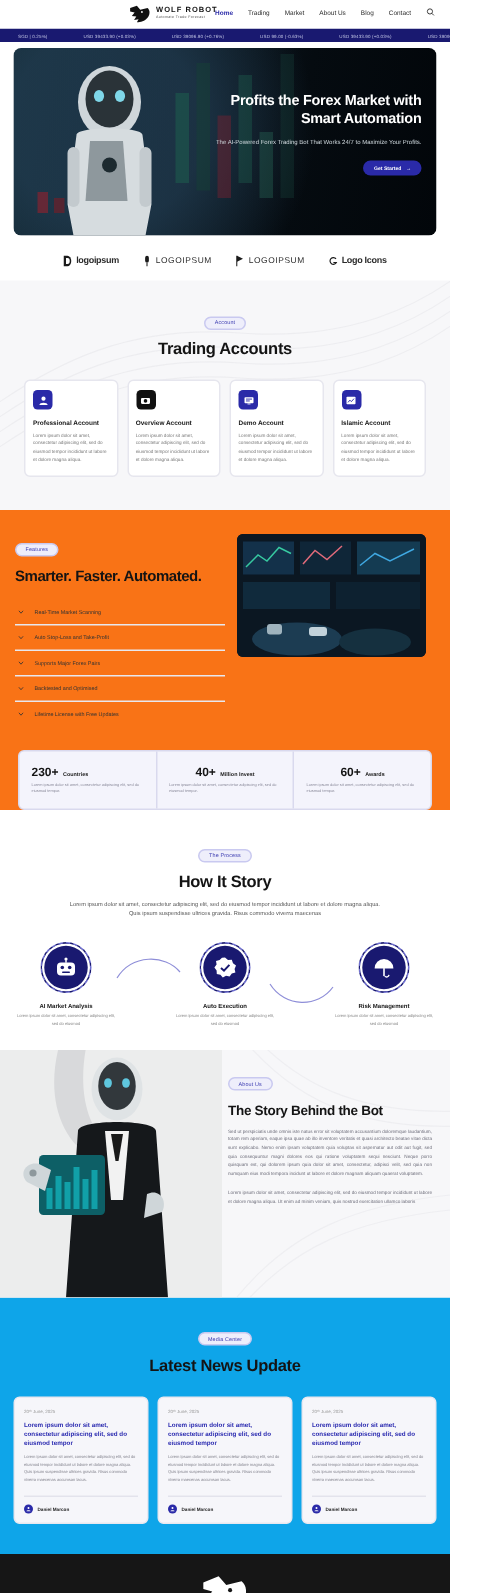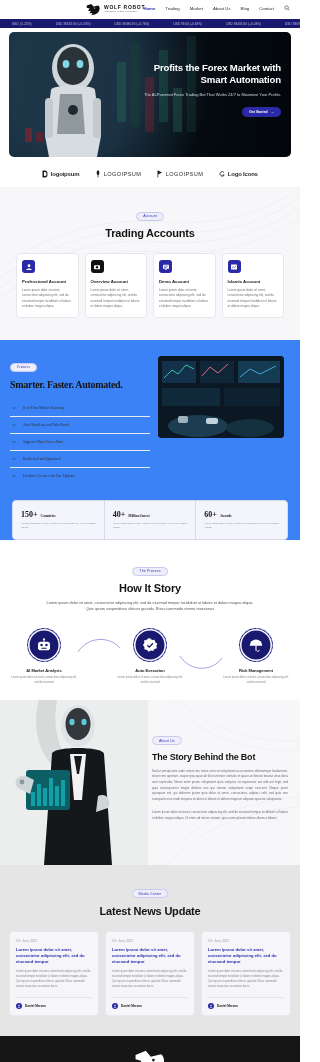--- a/index.html
+++ b/index.html
@@ -87,21 +87,21 @@
   }
   .acc-ic {
     width:13px; height:13px; border-radius:3px; background:#2a2aa8;
     display:flex; align-items:center; justify-content:center; margin-bottom:6px;
   }
   .acc-ic.dark { background:#111; }
   .acc-title { font-size:4.3px; font-weight:bold; color:#181818; margin-bottom:4px; }
   .acc-body { font-size:3.1px; color:#777; line-height:1.72; }
 
   
-  .features { background:#3b82f6; padding:14px 0 0; position:relative;font-family:Liberation Serif, serif; }
+  .features { background:#f97316; padding:14px 0 0; position:relative; }
   .feat-wrap { display:flex; gap:8px; padding:0 10px; align-items:flex-start; }
   .feat-left { width:140px; }
   .feat-h2 { font-size:10px; font-weight:bold; margin-top:7px; letter-spacing:-.3px; }
   .acc-list { margin-top:10px; }
   .acc-row {
     display:flex; align-items:center; gap:7px; padding:6px 2px;
     border-bottom:.5px solid #e8e8ee;
   }
   .acc-row .chev { width:4px; height:4px; flex:0 0 auto; }
   .acc-row .lbl { font-size:3.6px; color:#333; }
@@ -109,21 +109,21 @@
     width:126px; height:82px; border-radius:4px; margin-top:2px; overflow:hidden; position:relative;
     background:linear-gradient(120deg,#0a1420 0%,#12263a 45%,#071019 100%);
   }
 
   
   .stats {
     margin:16px 12px 0; border:.5px solid #d9d9ee; background:#f4f4fc;
     border-radius:4px; display:flex; height:40px;
   }
   .stat { flex:1; display:flex; flex-direction:column; justify-content:center; padding:0 8px; }
-  .stat + .stat { border-left:.5px solid #d9d9ee; }
+  .stat + .stat { border-left:.5px solid #d9d9ee;align-items:center; }
   .stat-top { display:flex; align-items:baseline; gap:3px; }
   .stat-num { font-size:8px; font-weight:bold; color:#141414; }
   .stat-lab { font-size:3.6px; font-weight:bold; color:#222; }
   .stat-desc { font-size:2.6px; color:#8a8a9a; line-height:1.6; margin-top:3px; }
 
   
   .process { background:#fff; padding:18px 0 14px; }
   .steps { display:flex; justify-content:center; gap:26px; margin-top:16px; position:relative; }
   .step { width:80px; text-align:center; position:relative; }
   .step-circle {
@@ -134,26 +134,26 @@
   .step-name { font-size:4px; font-weight:bold; margin-top:6px; color:#181818; }
   .step-desc { font-size:2.7px; color:#888; line-height:1.7; margin-top:3px; padding:0 5px; }
   .arc { position:absolute; top:10px; width:46px; height:16px; }
 
   
   .about { position:relative; background:#f7f7f9; height:165px; overflow:hidden; }
   .about-img {
     position:absolute; left:0; top:0; width:148px; height:165px;
     background:linear-gradient(160deg,#e9e9ec 0%,#dfdfe4 100%);
   }
-  .about-right { position:absolute; left:152px; top:28px; width:136px; z-index:3; }
+  .about-right { position:absolute; left:152px; top:11px; width:136px; z-index:3; }
   .about-h2 { font-size:9px; font-weight:bold; margin-top:6px; letter-spacing:-.2px; }
   .about-p { font-size:3.1px; color:#6d6d7a; line-height:1.85; margin-top:7px; text-align:justify; }
 
   
-  .news { background:#e5e5e5; padding:16px 0 20px; }
+  .news { background:#0ea5e9; padding:16px 0 20px; }
   .news-grid { display:flex; gap:6px; justify-content:center; margin-top:14px; }
   .news-card {
     width:90px; background:#f6f6fa; border:.5px solid #e8e8f0; border-radius:4px; padding:7px 6px 6px;
   }
   .news-date { font-size:3px; color:#999; margin-bottom:4px; }
   .news-title { font-size:4.2px; font-weight:bold; color:#2b2bb0; line-height:1.5; }
   .news-body { font-size:2.7px; color:#85858f; line-height:1.8; margin-top:5px; }
   .news-foot { display:flex; align-items:center; gap:3px; margin-top:7px; padding-top:5px; border-top:.5px solid #e3e3ec; }
   .news-av { width:6px; height:6px; border-radius:50%; background:#2a2aa8; display:flex; align-items:center; justify-content:center; }
   .news-author { font-size:3.1px; font-weight:bold; color:#222; }
@@ -380,21 +380,21 @@
           <ellipse cx="92" cy="72" rx="24" ry="9" fill="#15303f"></ellipse>
           <rect x="20" y="60" width="10" height="7" rx="2" fill="#9fb3bd"></rect>
           <rect x="48" y="62" width="12" height="6" rx="2" fill="#c2d2da"></rect>
         </svg>
       </div>
     </div>
 
     <div class="stats">
       <div class="stat">
         <div class="stat-top">
-          <span class="stat-num">150+</span>
+          <span class="stat-num">230+</span>
           <span class="stat-lab">Countries</span>
         </div>
         <div class="stat-desc">Lorem ipsum dolor sit amet, consectetur adipiscing elit, sed do eiusmod tempor.</div>
       </div>
       <div class="stat">
         <div class="stat-top">
           <span class="stat-num">40+</span>
           <span class="stat-lab">Million Invest</span>
         </div>
         <div class="stat-desc">Lorem ipsum dolor sit amet, consectetur adipiscing elit, sed do eiusmod tempor.</div>

